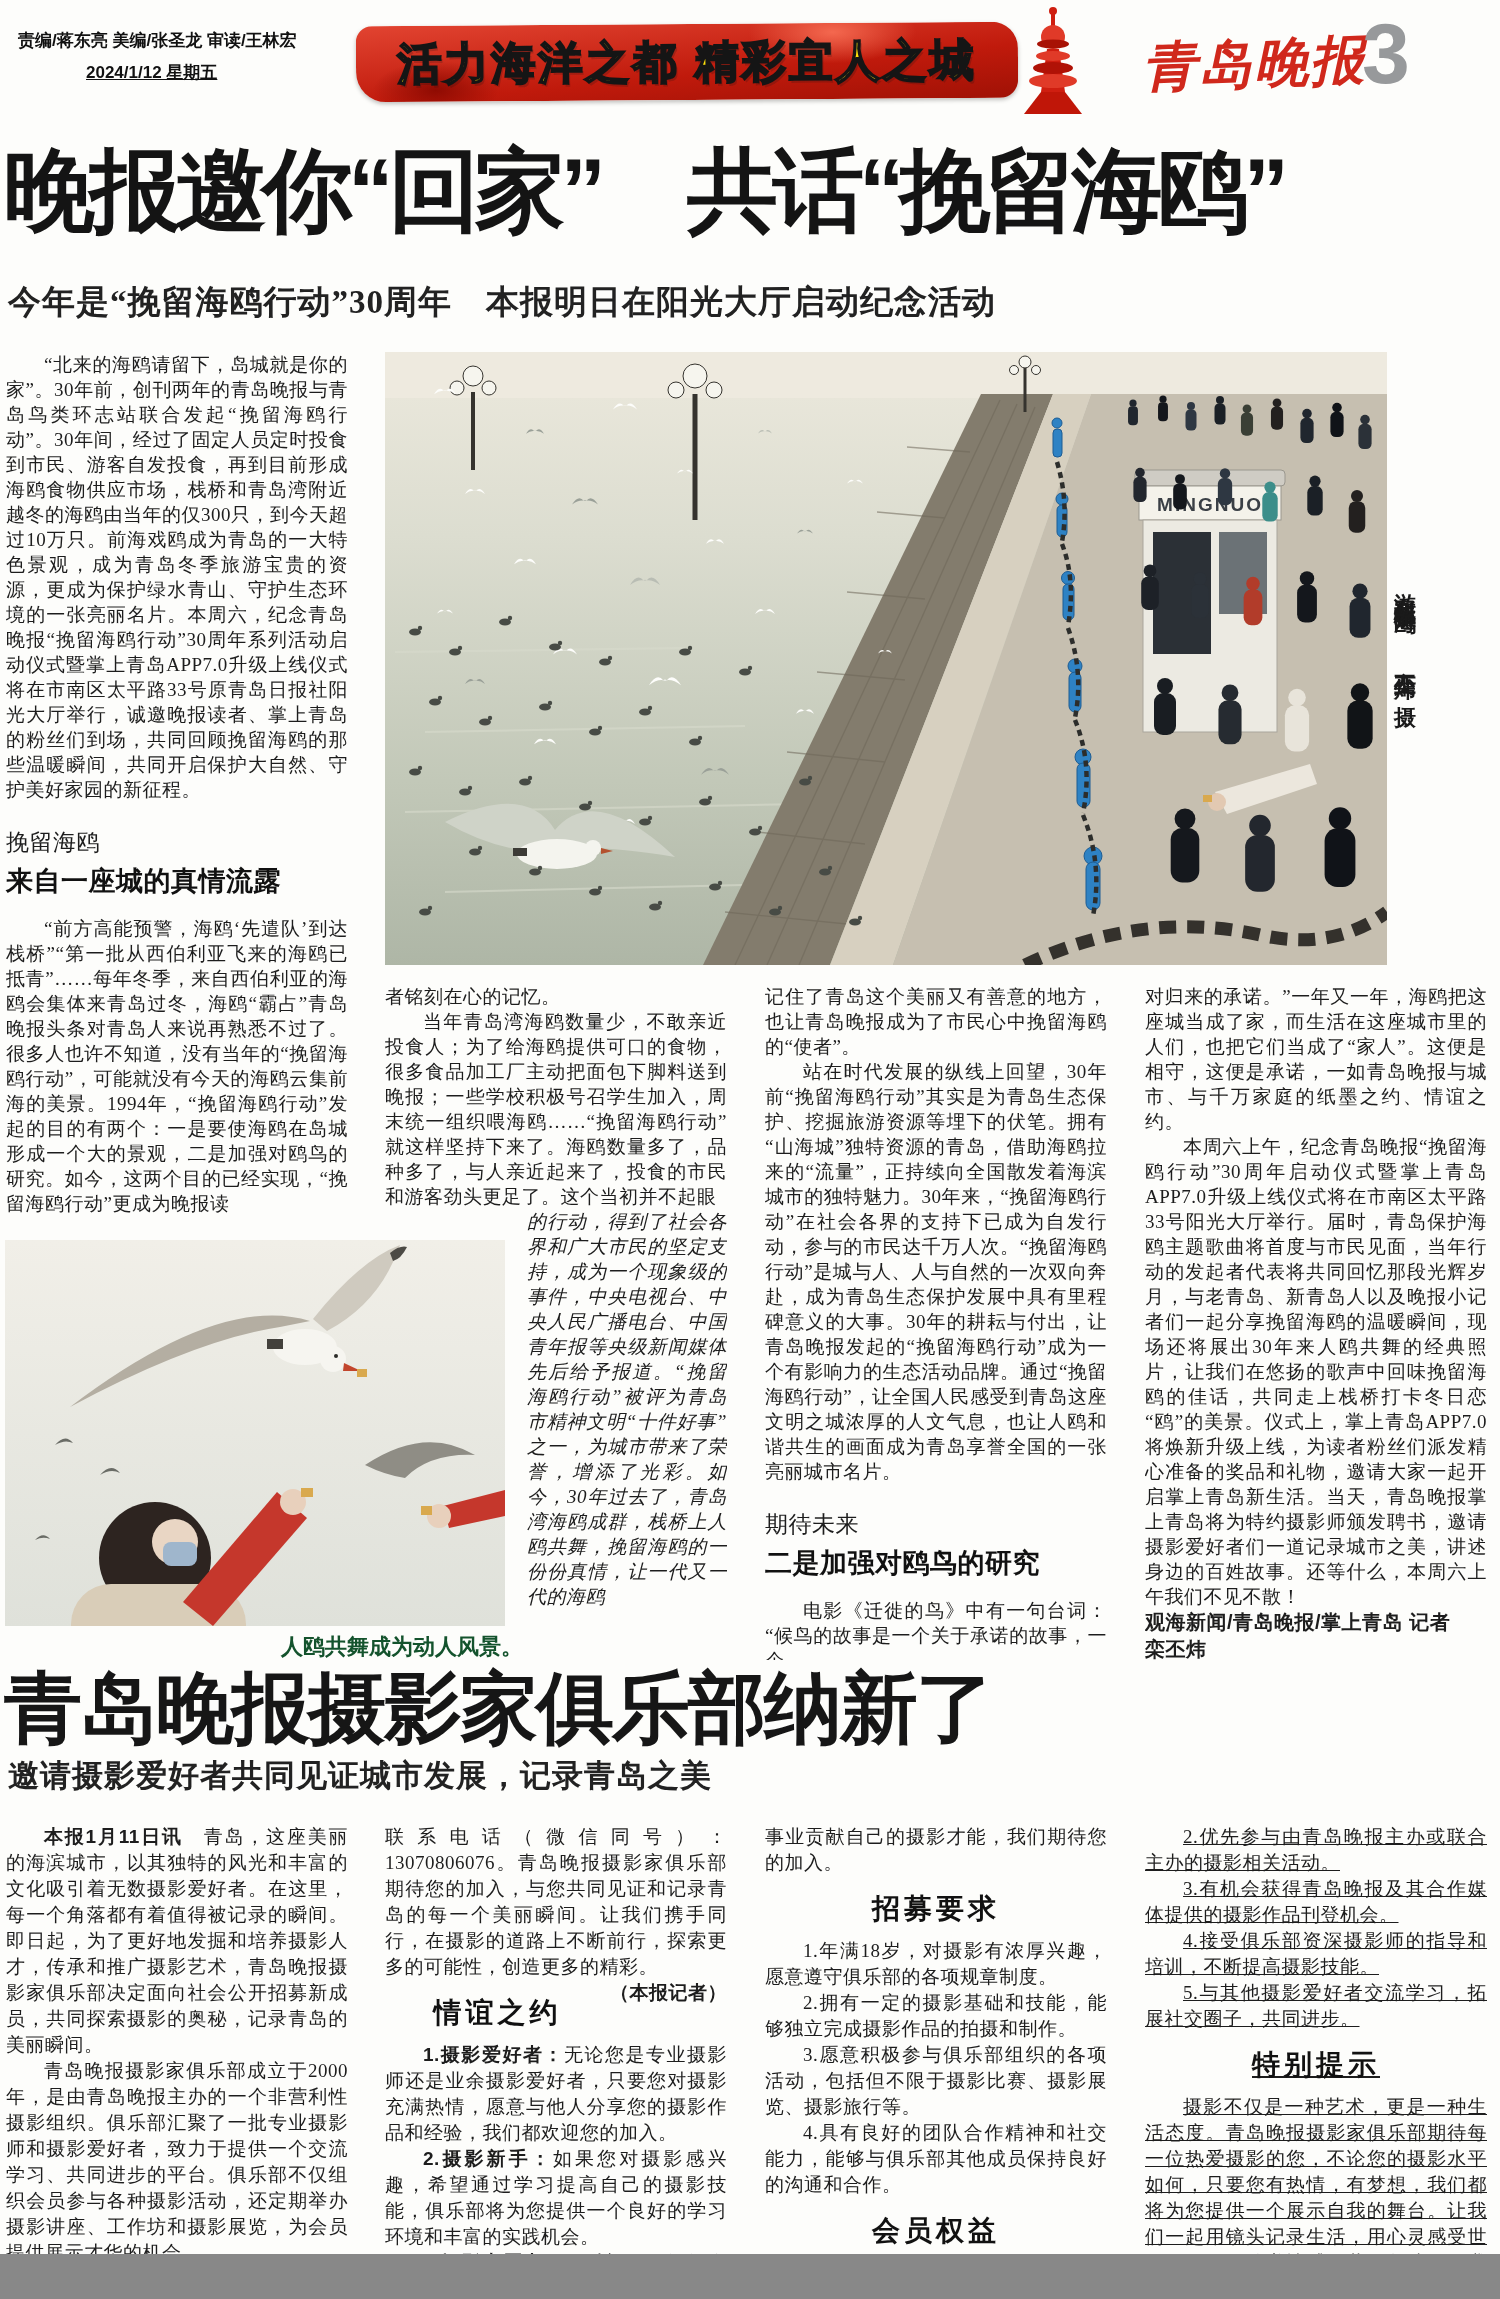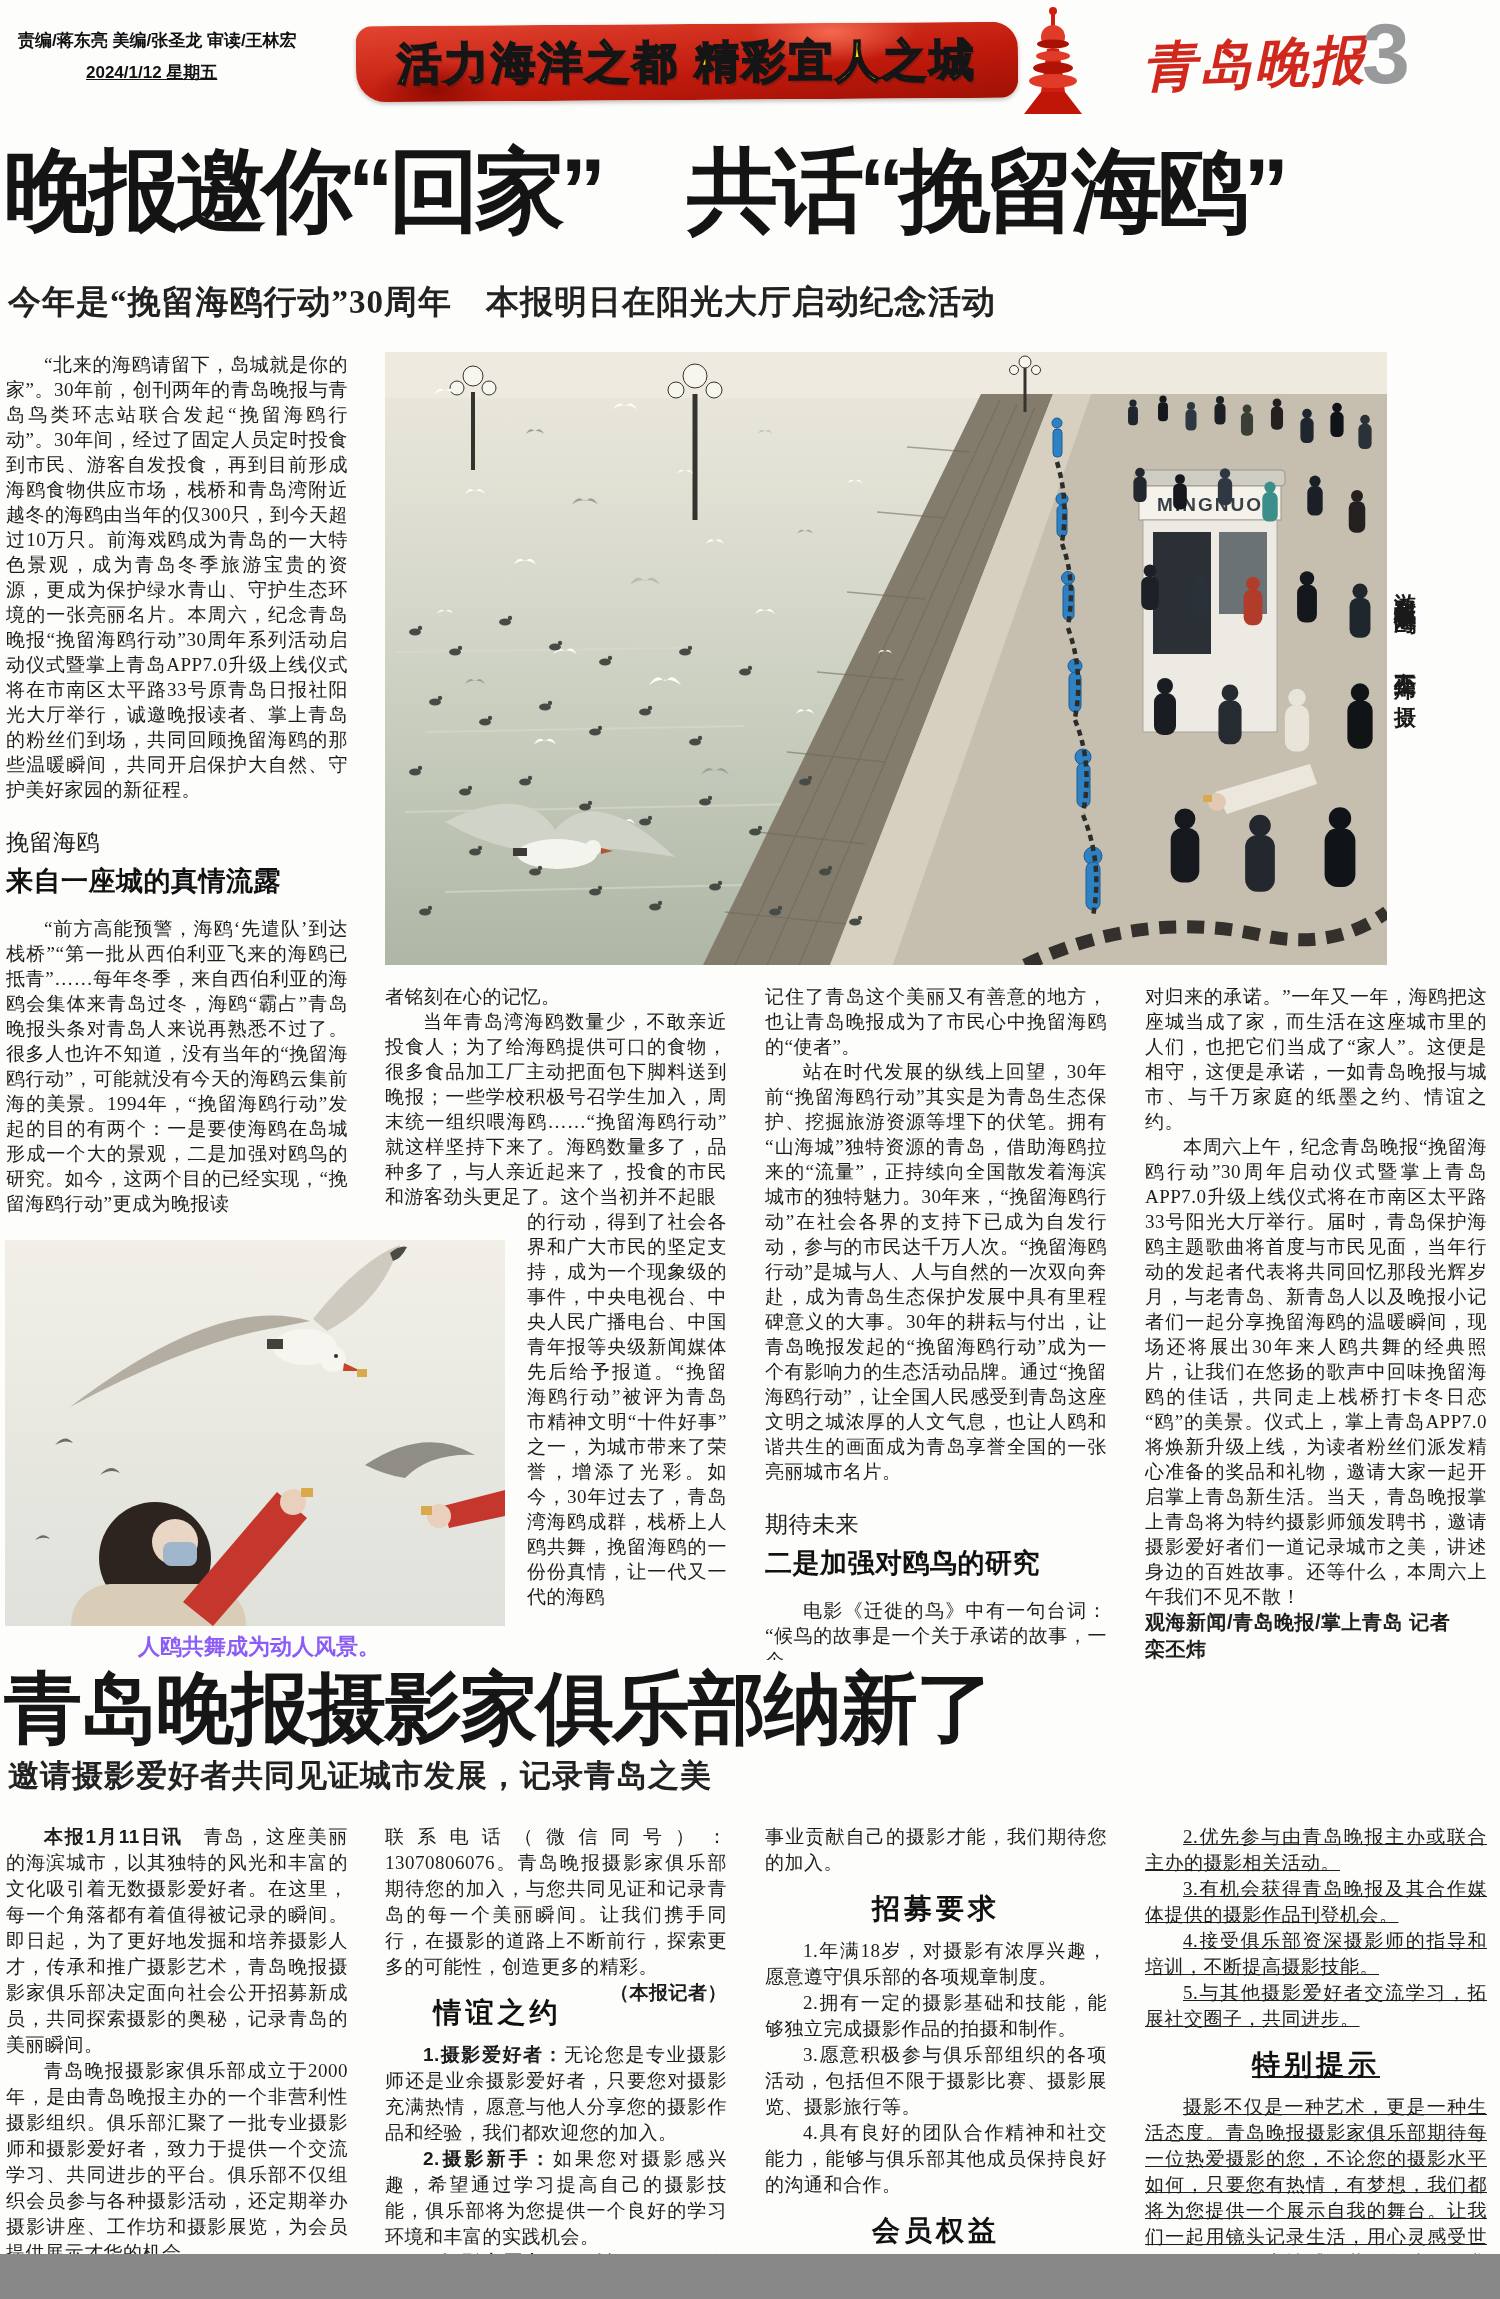--- a/index.html
+++ b/index.html
@@ -32,34 +32,34 @@
       color:#141414;letter-spacing:-5px;white-space:nowrap;}
   .subheadline1{left:8px;top:282px;font:600 33px/40px "Liberation Serif",serif;color:#222;letter-spacing:1px;}
 
   .ncol p{margin:0;text-indent:2em;text-align:justify;}
   .ncol p.cont{text-indent:0;}
   .a1col{font-size:19px;line-height:25px;letter-spacing:.5px;}
   .a1col1{left:6px;top:352px;width:342px;height:1300px;}
   .a1col2{left:385px;top:984px;width:342px;height:676px;overflow:hidden;}
   .a1col3{left:765px;top:984px;width:342px;height:676px;overflow:hidden;}
   .a1col4{left:1145px;top:984px;width:342px;height:676px;overflow:hidden;}
-  .wrapb{padding-left:142px;}
+  .wrapb{padding-left:142px;font-style:italic;}
   .headblock{margin:26px 0 18px;}
   .kicker{font:400 23px/30px "Liberation Serif",serif;color:#1d1d1d;}
   .subhead{font:bold 27px/34px "Liberation Sans",sans-serif;color:#111;margin-top:6px;}
   .byline{font:bold 20px/27px "Liberation Sans",sans-serif;text-align:right;margin-top:6px;}
   .byline2{font:bold 20px/27px "Liberation Sans",sans-serif;text-align:left;}
 
   .mainphoto{left:385px;top:352px;width:1002px;height:613px;}
   .vcap{left:1390px;top:575px;height:350px;writing-mode:vertical-rl;
       font:bold 22px/30px "Liberation Sans",sans-serif;letter-spacing:3px;color:#1a1a1a;}
   .vgap{display:inline-block;width:2px;height:30px;}
   .photo2{left:5px;top:1240px;width:500px;height:386px;}
-  .p2cap{left:9px;top:1634px;width:500px;text-align:center;
-      font:bold 22px/26px "Liberation Sans",sans-serif;color:#8b5cf6;}
+  .p2cap{left:23px;top:1634px;width:500px;text-align:right;
+      font:bold 22px/26px "Liberation Sans",sans-serif;color:#14532d;}
 
   
   .headline2{left:4px;top:1656px;width:1492px;font:900 78px/104px "Liberation Sans",sans-serif;
       color:#161616;letter-spacing:-2px;white-space:nowrap;}
   .subheadline2{left:8px;top:1756px;font:600 31px/40px "Liberation Serif",serif;color:#222;letter-spacing:1px;}
   .a2col{font-size:19px;line-height:26px;letter-spacing:.5px;}
   .a2col1{left:6px;top:1824px;width:342px;height:475px;overflow:hidden;}
   .a2col2{left:385px;top:1824px;width:342px;height:475px;overflow:hidden;}
   .a2col3{left:765px;top:1824px;width:342px;height:475px;overflow:hidden;}
   .a2col4{left:1145px;top:1824px;width:342px;height:475px;overflow:hidden;text-decoration:underline;}

